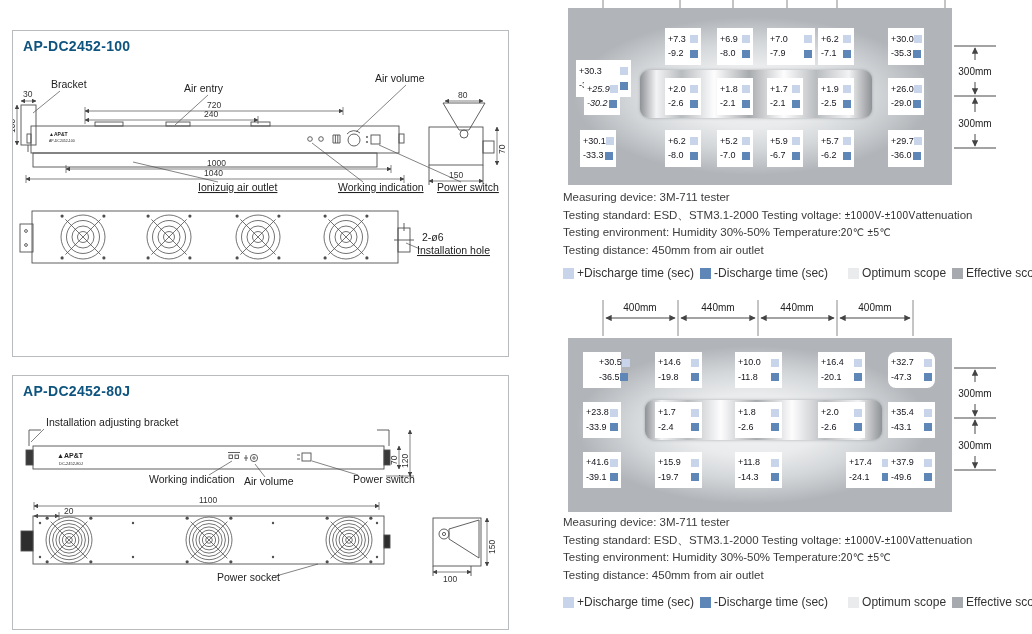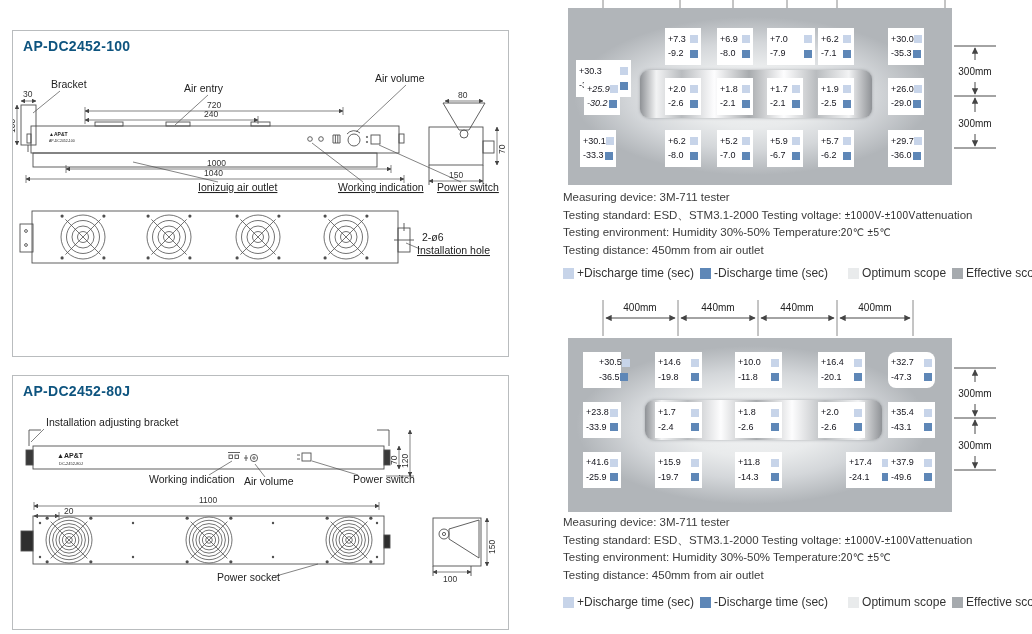--- a/index.html
+++ b/index.html
@@ -674,21 +674,21 @@
             <span class="cv">-43.1</span>
             <i class="sq minus"></i>
           </div>
         </div>
         <div class="cell" style="left: 15px; top: 114px; width: 38px; height: 36px;">
           <div class="cl">
             <span class="cv">+41.6</span>
             <i class="sq plus"></i>
           </div>
           <div class="cl">
-            <span class="cv">-25.9</span>
+            <span class="cv">-39.1</span>
             <i class="sq minus"></i>
           </div>
         </div>
         <div class="cell" style="left: 87px; top: 114px; width: 47px; height: 36px;">
           <div class="cl">
             <span class="cv">+15.9</span>
             <i class="sq plus"></i>
           </div>
           <div class="cl">
             <span class="cv">-19.7</span>

